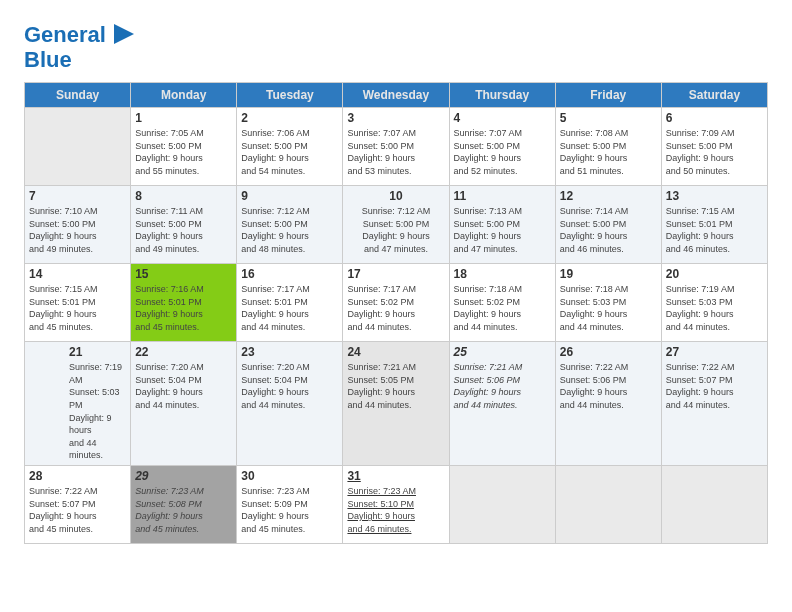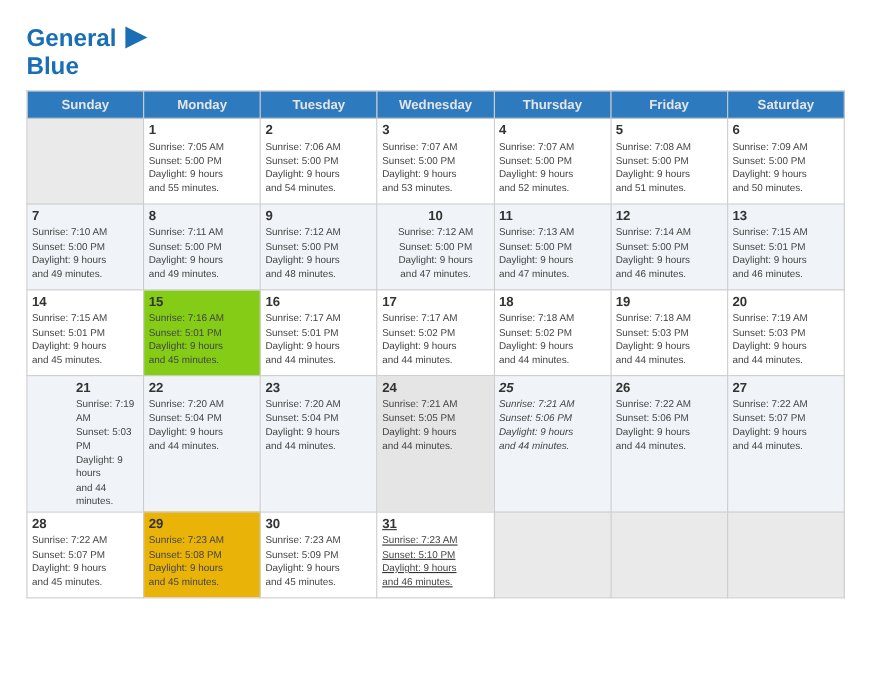--- a/index.html
+++ b/index.html
@@ -257,21 +257,21 @@
           <td style="background-color: rgb(240, 244, 248);">
             <span class="day-num">27</span>
             <div class="day-info">Sunrise: 7:22 AM<br>Sunset: 5:07 PM<br>Daylight: 9 hours<br>and 44 minutes.</div>
           </td>
         </tr>
         <tr>
           <td style="background-color: rgb(255, 255, 255);">
             <span class="day-num">28</span>
             <div class="day-info">Sunrise: 7:22 AM<br>Sunset: 5:07 PM<br>Daylight: 9 hours<br>and 45 minutes.</div>
           </td>
-          <td style="background-color: #eab308;">
+          <td style="background-color: #a3a3a3; font-style: italic;">
             <span class="day-num">29</span>
             <div class="day-info">Sunrise: 7:23 AM<br>Sunset: 5:08 PM<br>Daylight: 9 hours<br>and 45 minutes.</div>
           </td>
           <td style="background-color: rgb(255, 255, 255);">
             <span class="day-num">30</span>
             <div class="day-info">Sunrise: 7:23 AM<br>Sunset: 5:09 PM<br>Daylight: 9 hours<br>and 45 minutes.</div>
           </td>
           <td style="background-color: rgb(255, 255, 255); text-decoration: underline;">
             <span class="day-num">31</span>
             <div class="day-info">Sunrise: 7:23 AM<br>Sunset: 5:10 PM<br>Daylight: 9 hours<br>and 46 minutes.</div>

